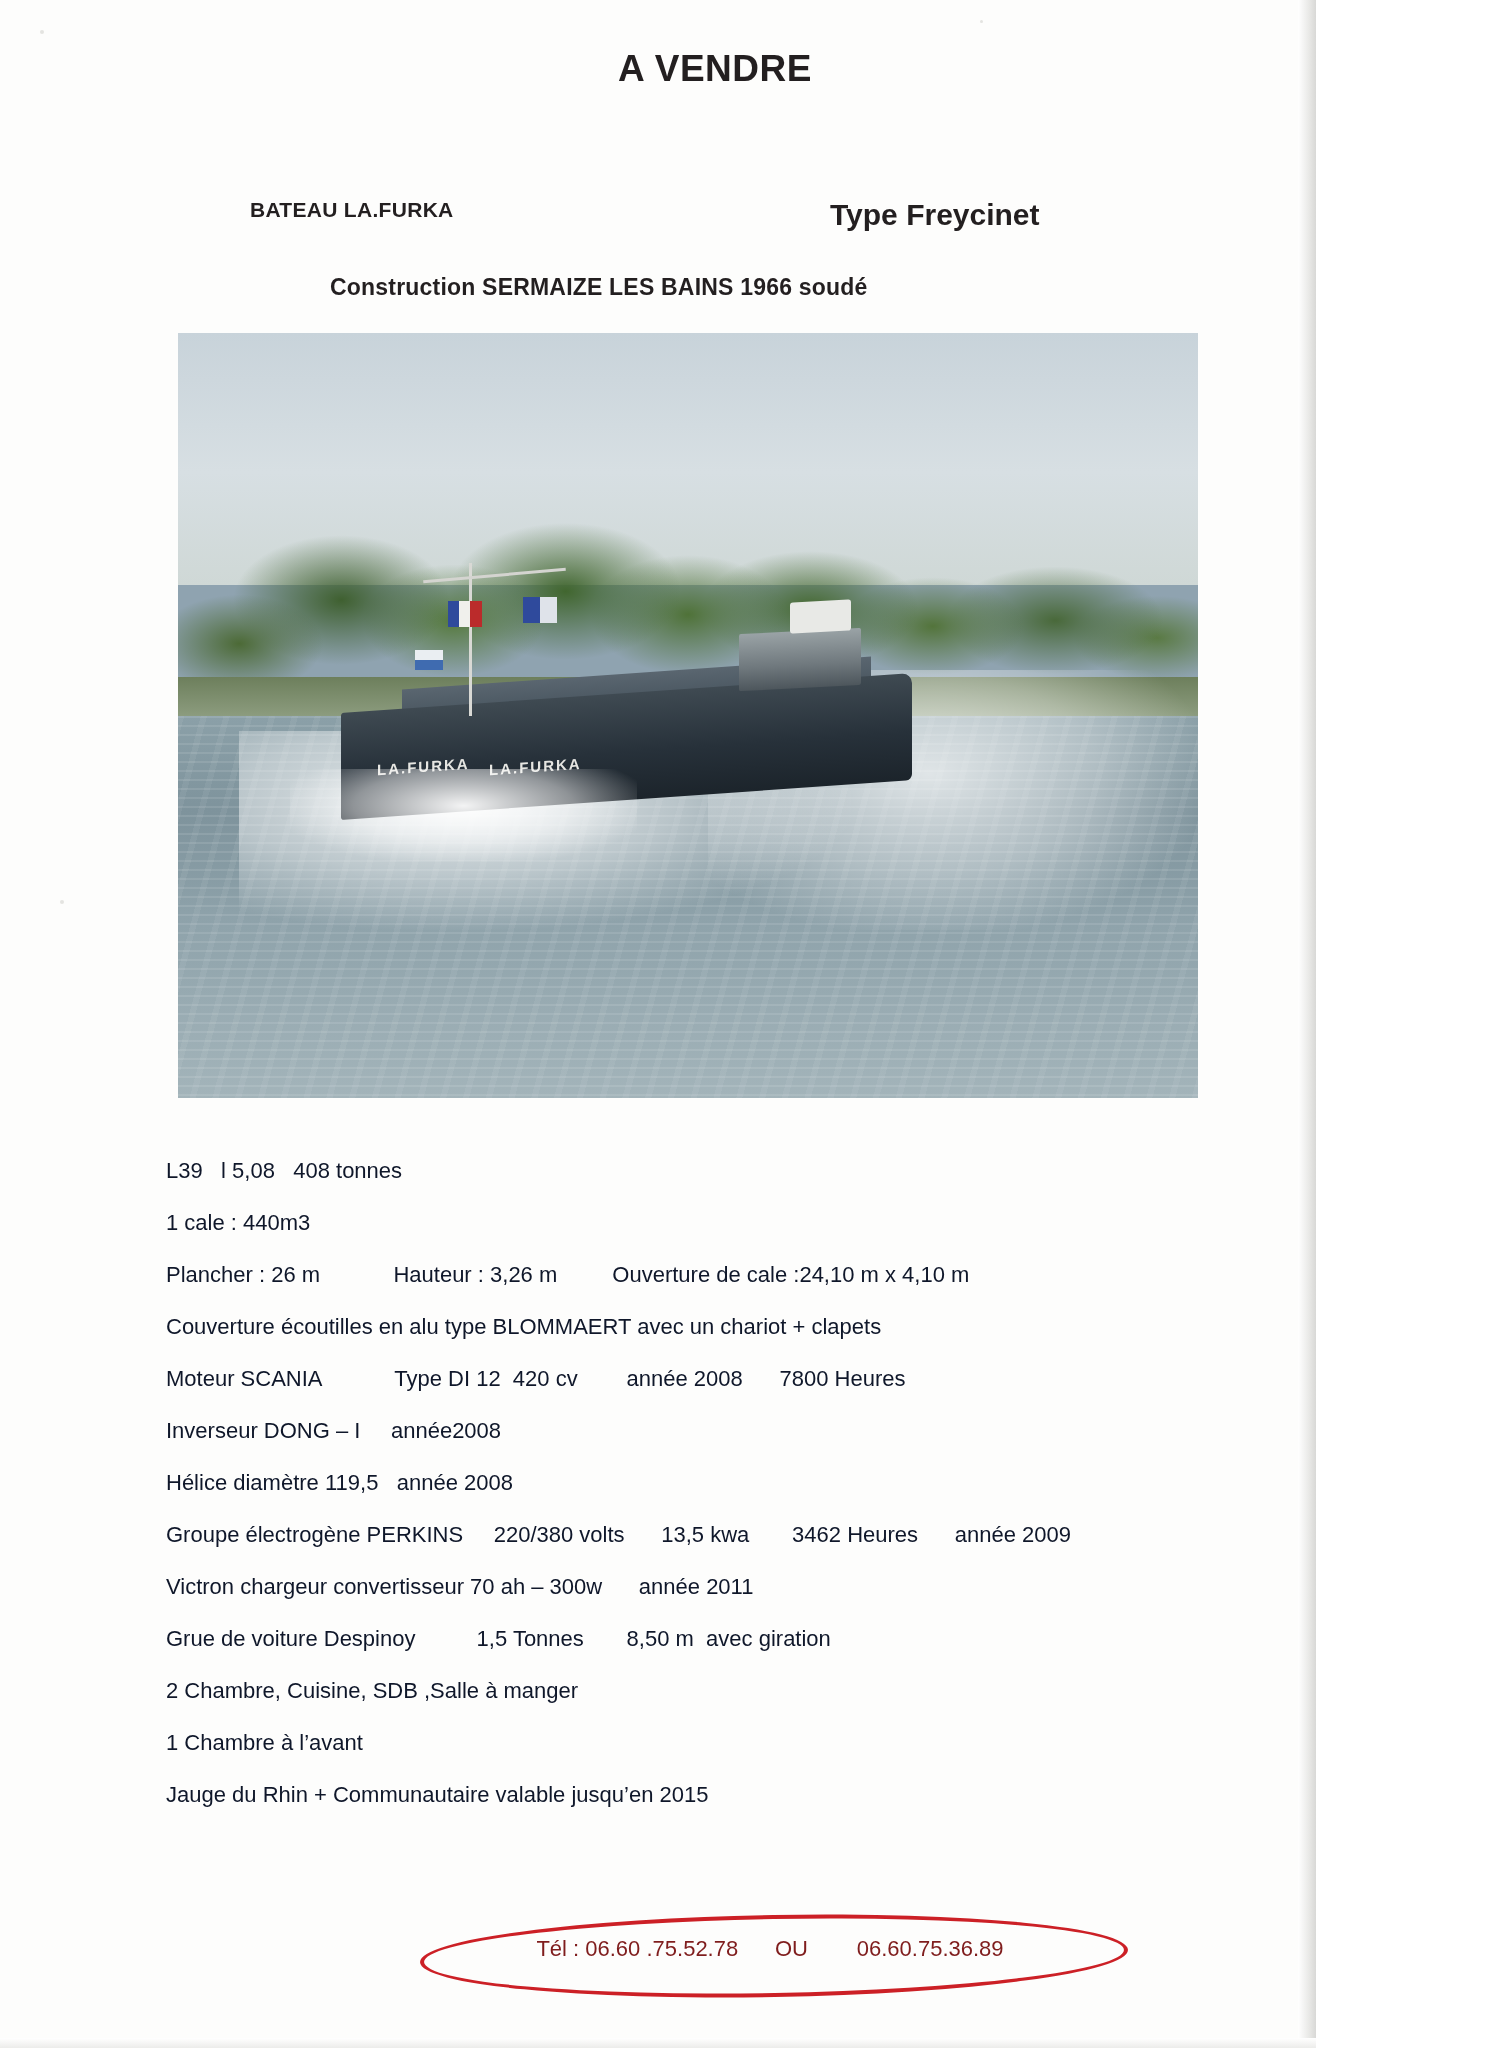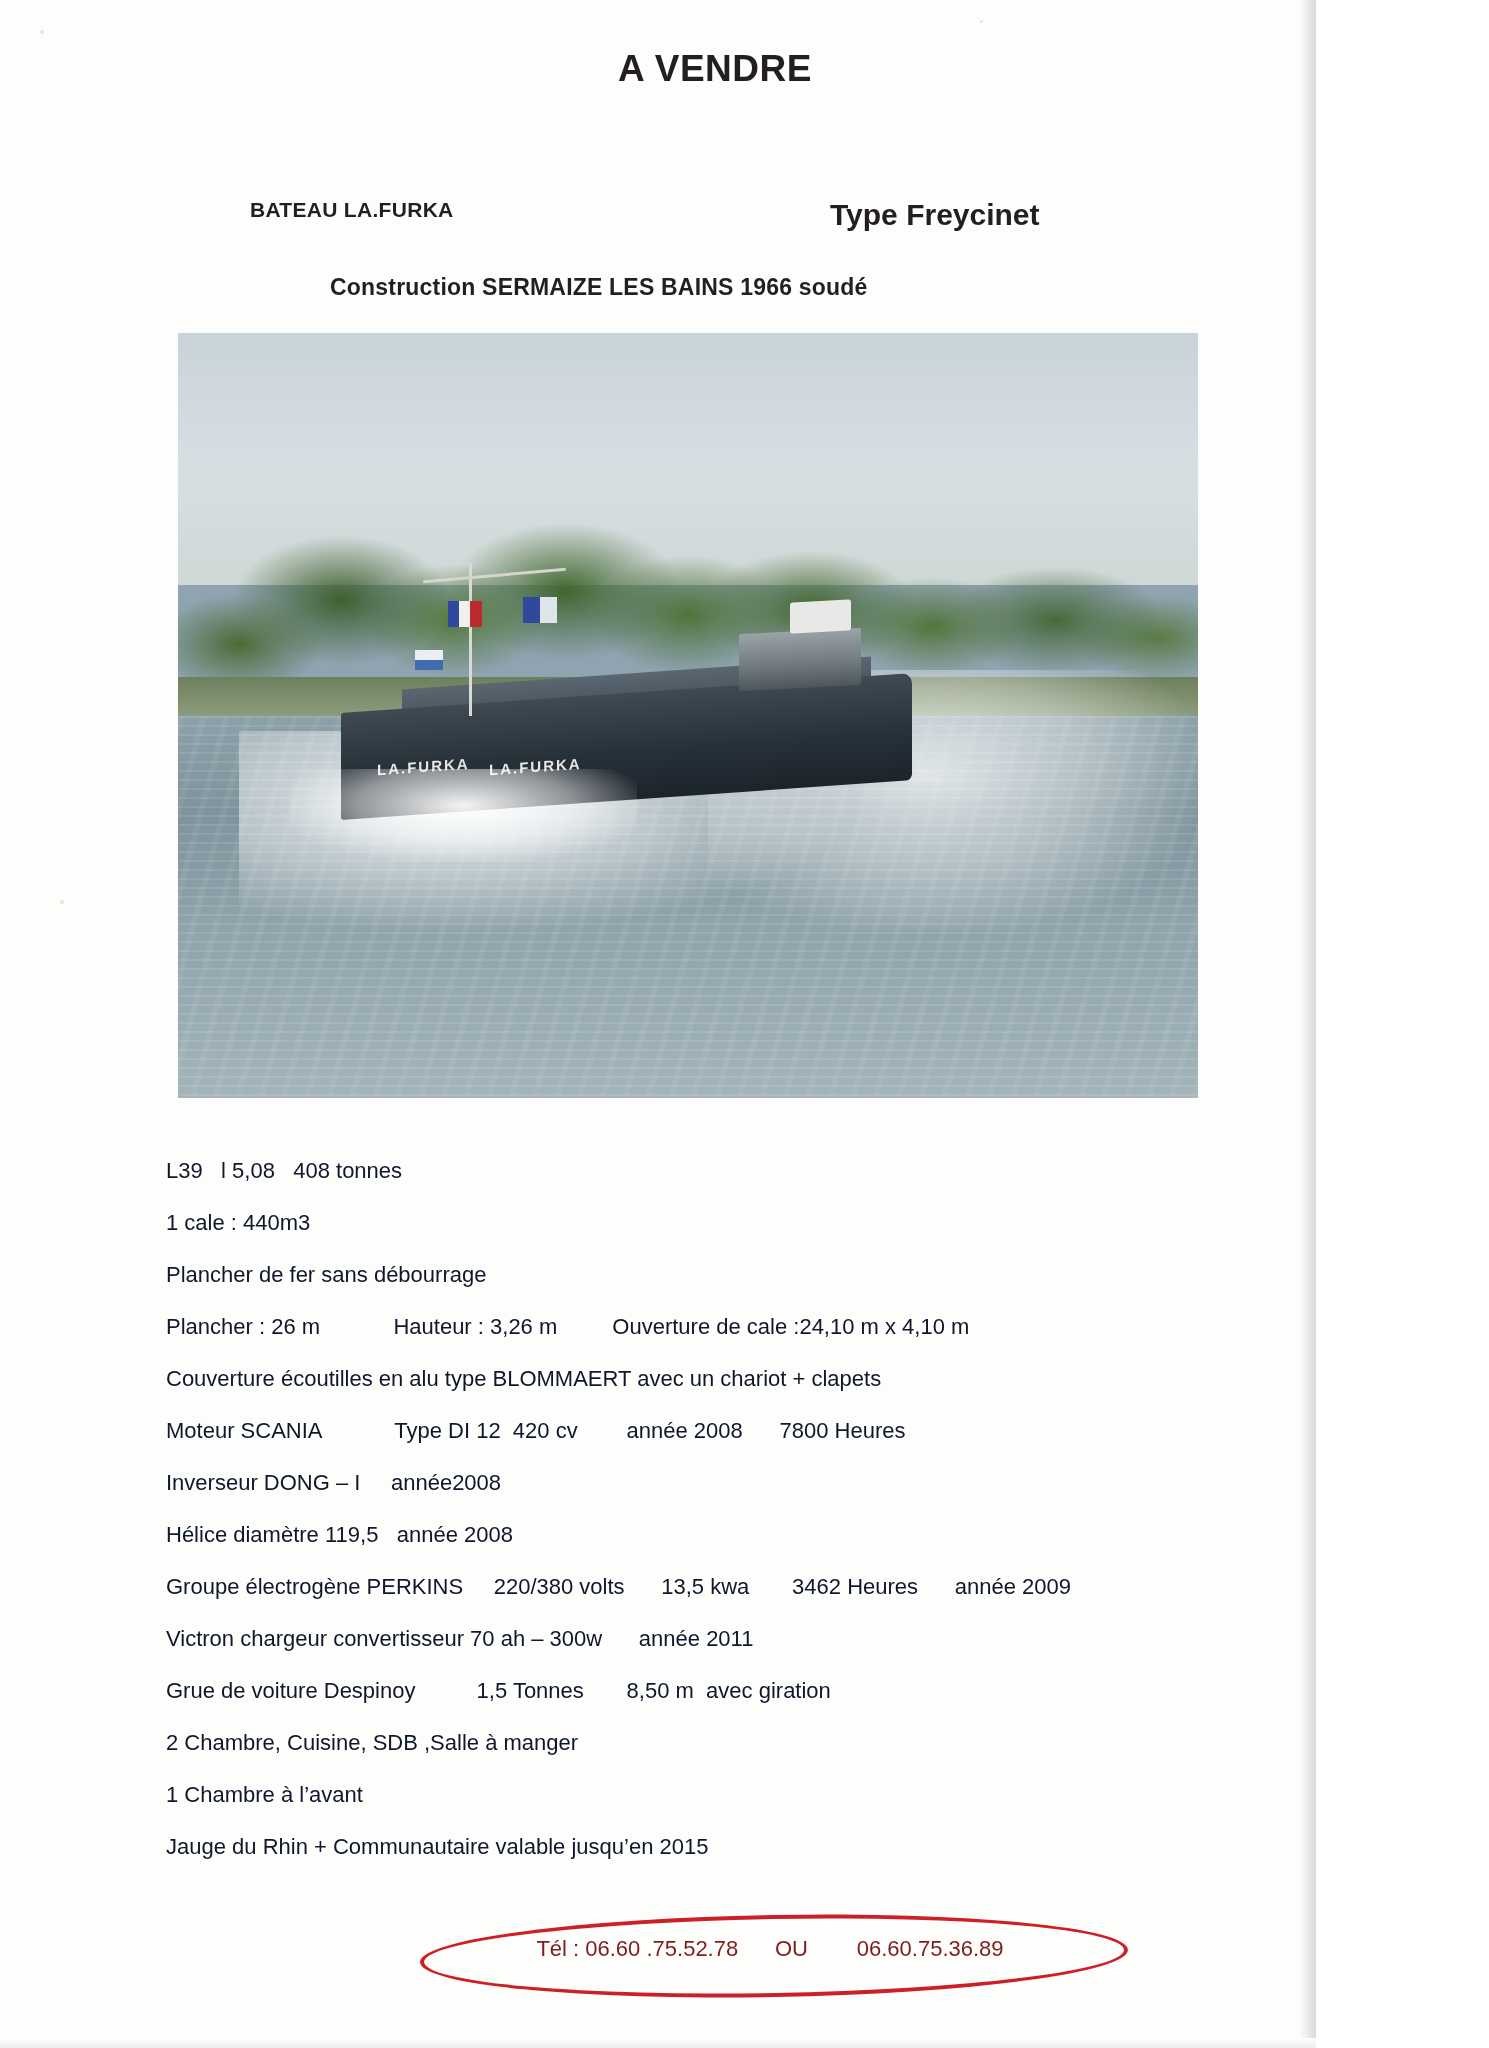--- a/index.html
+++ b/index.html
@@ -322,21 +322,20 @@
     <div class="flag flag-blue"></div>
     <div class="flag flag-small"></div>
     <div class="name-plate a">LA.FURKA</div>
     <div class="name-plate b">LA.FURKA</div>
     <div class="foam-front"></div>
   </div>
 
   <div class="specs">
     <div class="spec-line">L39   l 5,08   408 tonnes</div>
     <div class="spec-line">1 cale : 440m3</div>
-    <div class="spec-line">Plancher de fer sans débourrage</div>
     <div class="spec-line">Plancher : 26 m            Hauteur : 3,26 m         Ouverture de cale :24,10 m x 4,10 m</div>
     <div class="spec-line">Couverture écoutilles en alu type BLOMMAERT avec un chariot + clapets</div>
     <div class="spec-line">Moteur SCANIA            Type DI 12  420 cv        année 2008      7800 Heures</div>
     <div class="spec-line">Inverseur DONG – I     année2008</div>
     <div class="spec-line">Hélice diamètre 119,5   année 2008</div>
     <div class="spec-line">Groupe électrogène PERKINS     220/380 volts      13,5 kwa       3462 Heures      année 2009</div>
     <div class="spec-line">Victron chargeur convertisseur 70 ah – 300w      année 2011</div>
     <div class="spec-line">Grue de voiture Despinoy          1,5 Tonnes       8,50 m  avec giration</div>
     <div class="spec-line">2 Chambre, Cuisine, SDB ,Salle à manger</div>
     <div class="spec-line">1 Chambre à l’avant</div>

